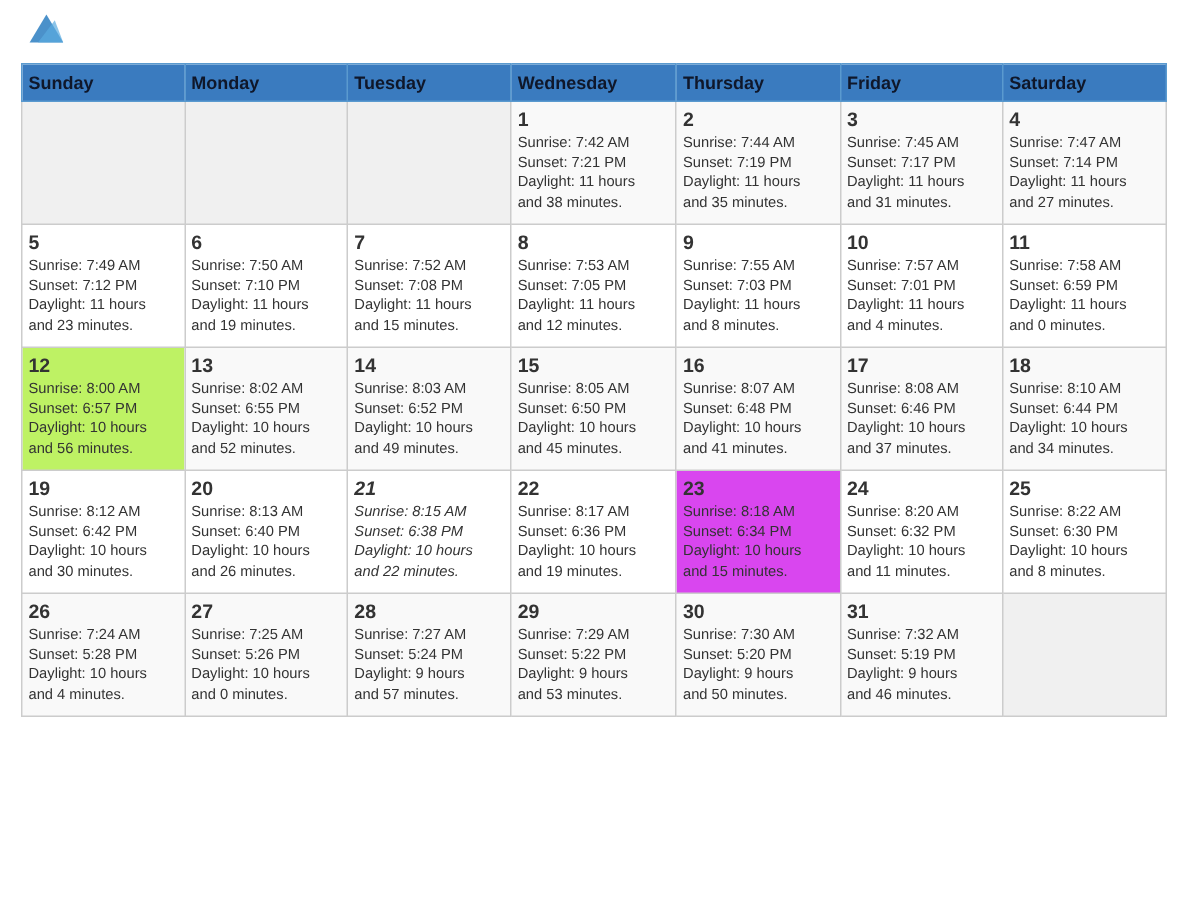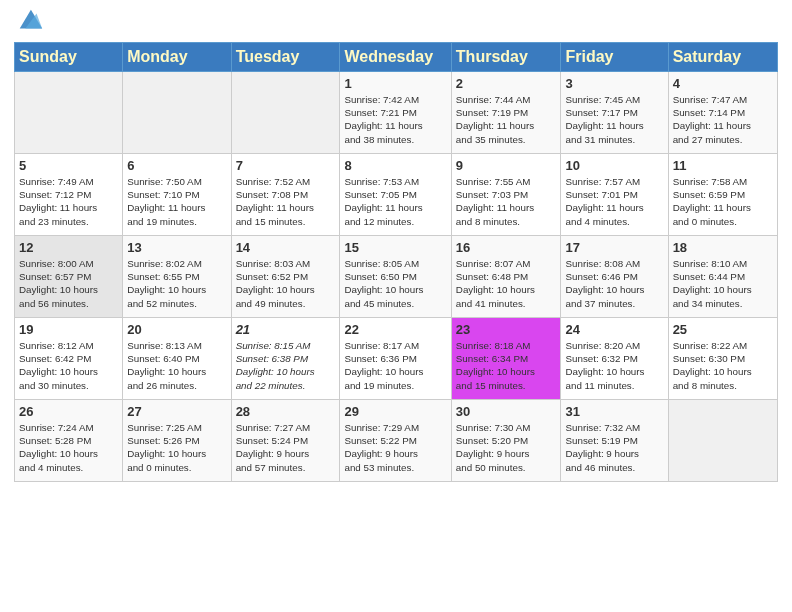--- a/index.html
+++ b/index.html
@@ -53,23 +53,23 @@
       font-size: 14px;
       color: #555;
     }
     .calendar {
       width: 100%;
       border-collapse: collapse;
       font-size: 10.5px;
     }
     .calendar thead tr th {
       background: #3a7bbf;
-      color: #fef9c3;
-      font-weight: bold;
-      font-size: 16px;
+      color: #0f172a;
+      font-weight: bold;
+      font-size: 12px;
       padding: 5px 4px;
       text-align: left;
       border: 1px solid #5a9acf;
     }
     .calendar tbody tr td {
       border: 1px solid #ccc;
       vertical-align: top;
       padding: 4px 4px;
       width: 113px;
       min-height: 80px;
@@ -180,21 +180,21 @@
           <td style="background: rgb(255, 255, 255);">
             <div class="day-number">10</div>
             <div class="day-info">Sunrise: 7:57 AM<br>Sunset: 7:01 PM<br>Daylight: 11 hours<br>and 4 minutes.</div>
           </td>
           <td style="background: rgb(255, 255, 255);">
             <div class="day-number">11</div>
             <div class="day-info">Sunrise: 7:58 AM<br>Sunset: 6:59 PM<br>Daylight: 11 hours<br>and 0 minutes.</div>
           </td>
         </tr>
         <tr>
-          <td style="background: #e5e5e5; margin-left: 17px;">
+          <td style="background: #bef264; margin-left: 17px;">
             <div class="day-number">12</div>
             <div class="day-info">Sunrise: 8:00 AM<br>Sunset: 6:57 PM<br>Daylight: 10 hours<br>and 56 minutes.</div>
           </td>
           <td style="background: rgb(249, 249, 249);">
             <div class="day-number">13</div>
             <div class="day-info">Sunrise: 8:02 AM<br>Sunset: 6:55 PM<br>Daylight: 10 hours<br>and 52 minutes.</div>
           </td>
           <td style="background: rgb(249, 249, 249);">
             <div class="day-number">14</div>
             <div class="day-info">Sunrise: 8:03 AM<br>Sunset: 6:52 PM<br>Daylight: 10 hours<br>and 49 minutes.</div>

